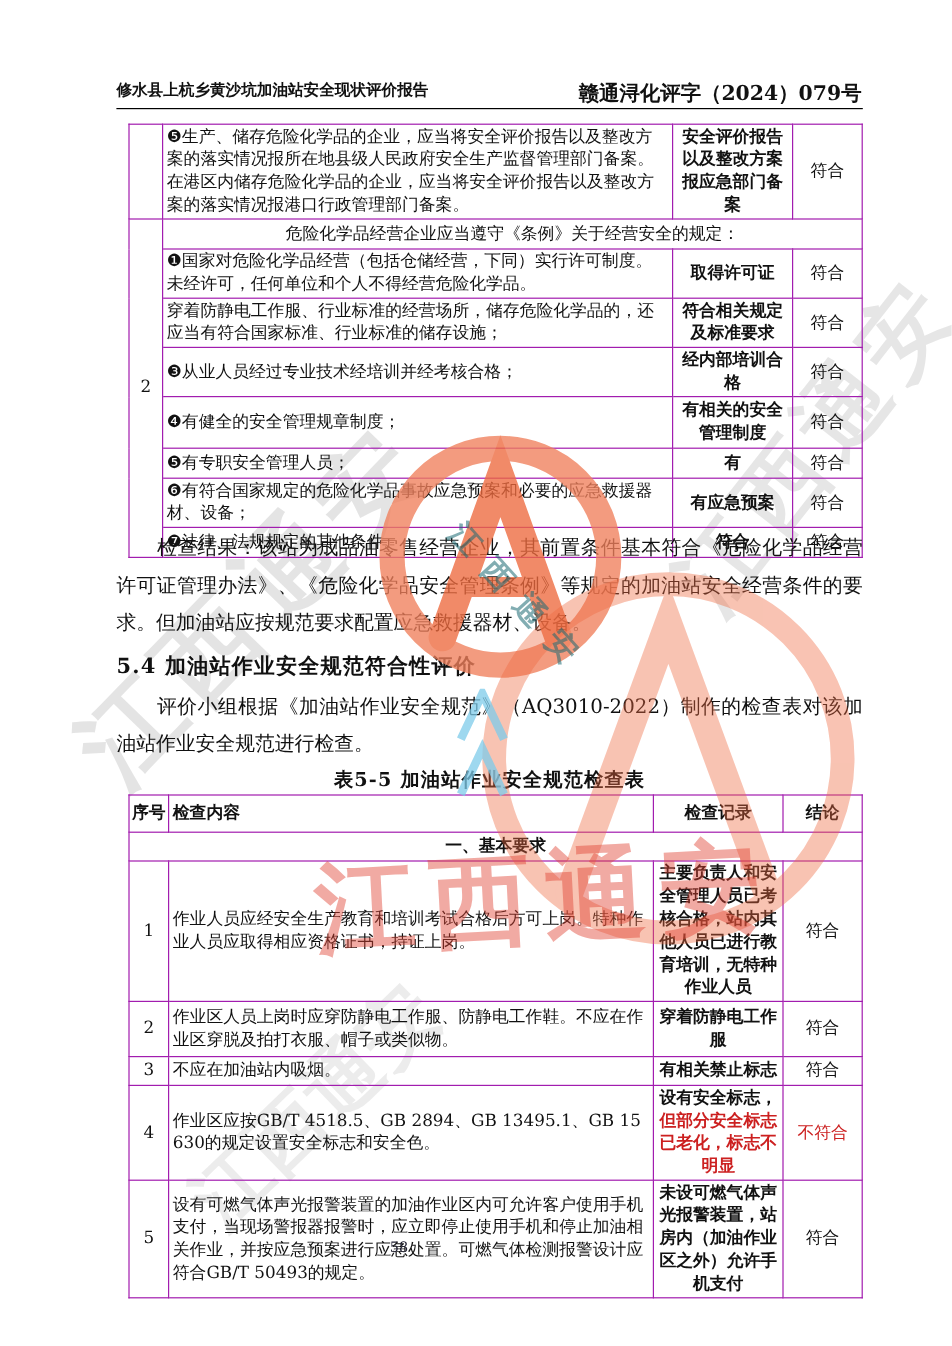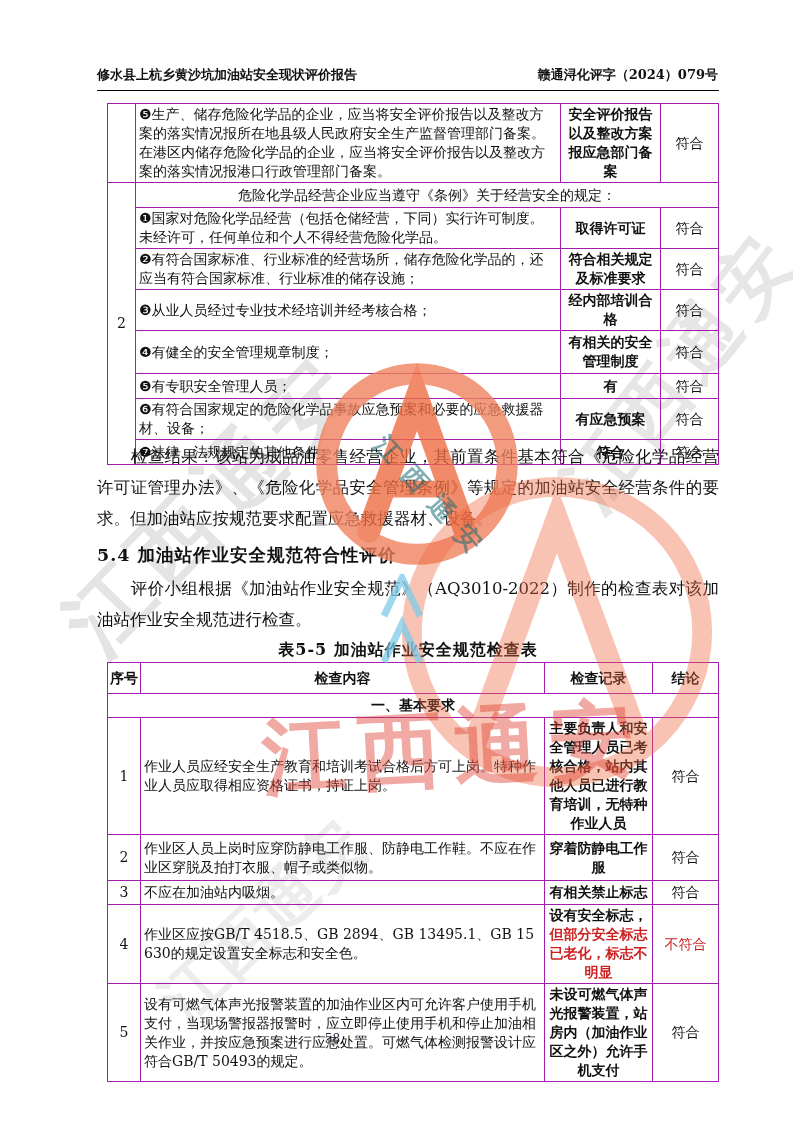--- a/index.html
+++ b/index.html
@@ -3,21 +3,21 @@
 <meta charset="utf-8">
 <style>
   html,body{margin:0;padding:0;}
   body{
     width:793px;height:1122px;position:relative;background:#ffffff;
     font-family:"DejaVu Serif","DejaVu Sans",serif;color:#111;overflow:hidden;
   }
   .abs{position:absolute;}
   
   #hdr-left{left:97px;top:66px;font-size:13px;font-weight:bold;}
-  #hdr-right{right:75px;top:66px;font-size:13px;font-weight:bold;}
+  #hdr-right{right:75px;top:66px;font-size:17px;font-weight:bold;}
   #hdr-rule{left:97px;top:90px;width:622px;height:0;border-top:1.5px solid #000;}
   
   table{border-collapse:collapse;table-layout:fixed;}
   td{border:1px solid #a21caf;font-size:14px;line-height:19px;padding:1px 3px;vertical-align:middle;word-break:break-all;}
   td.num{text-align:center;font-family:"DejaVu Serif",serif;}
   td.content{text-align:left;}
   td.record{text-align:center;padding:1px 1px;font-weight:bold;}
   td.concl{text-align:center;}
   td.grouphead{text-align:center;}
   #table1{left:107px;top:103px;width:611px;}
@@ -76,21 +76,21 @@
     <tr>
       <td class="num" rowspan="8">2</td>
       <td class="grouphead" colspan="3" style="height:22px">危险化学品经营企业应当遵守《条例》关于经营安全的规定：</td>
     </tr>
     <tr>
       <td class="content">❶国家对危险化学品经营（包括仓储经营，下同）实行许可制度。未经许可，任何单位和个人不得经营危险化学品。</td>
       <td class="record">取得许可证</td>
       <td class="concl">符合</td>
     </tr>
     <tr>
-      <td class="content">❷有符合国家标准、行业标准的经营场所，储存危险化学品的，还应当有符合国家标准、行业标准的储存设施；</td>
+      <td class="content">穿着防静电工作服、行业标准的经营场所，储存危险化学品的，还应当有符合国家标准、行业标准的储存设施；</td>
       <td class="record">符合相关规定及标准要求</td>
       <td class="concl">符合</td>
     </tr>
     <tr>
       <td class="content" style="height:22px">❸从业人员经过专业技术经培训并经考核合格；</td>
       <td class="record">经内部培训合格</td>
       <td class="concl">符合</td>
     </tr>
     <tr>
       <td class="content" style="height:40px">❹有健全的安全管理规章制度；</td>
@@ -126,21 +126,21 @@
   <table class="abs" id="table2">
     <colgroup>
         <col style="width:33px">
         <col style="width:404px">
         <col style="width:108px">
         <col style="width:66px">
       </colgroup>
     <tbody>
         <tr>
       <td class="hcell" style="height:28px;text-align:left;padding:1px 2px">序号</td>
-      <td class="hcell" style="text-align:center">检查内容</td>
+      <td class="hcell" style="text-align:left">检查内容</td>
       <td class="hcell" style="text-align:center">检查记录</td>
       <td class="hcell" style="text-align:center">结论</td>
     </tr>
     <tr class="section-row">
       <td colspan="4">一、基本要求</td>
     </tr>
     <tr>
       <td class="num">1</td>
       <td class="content" style="height:97px">作业人员应经安全生产教育和培训考试合格后方可上岗。特种作业人员应取得相应资格证书，持证上岗。</td>
       <td class="record">主要负责人和安全管理人员已考核合格，站内其他人员已进行教育培训，无特种作业人员</td>

